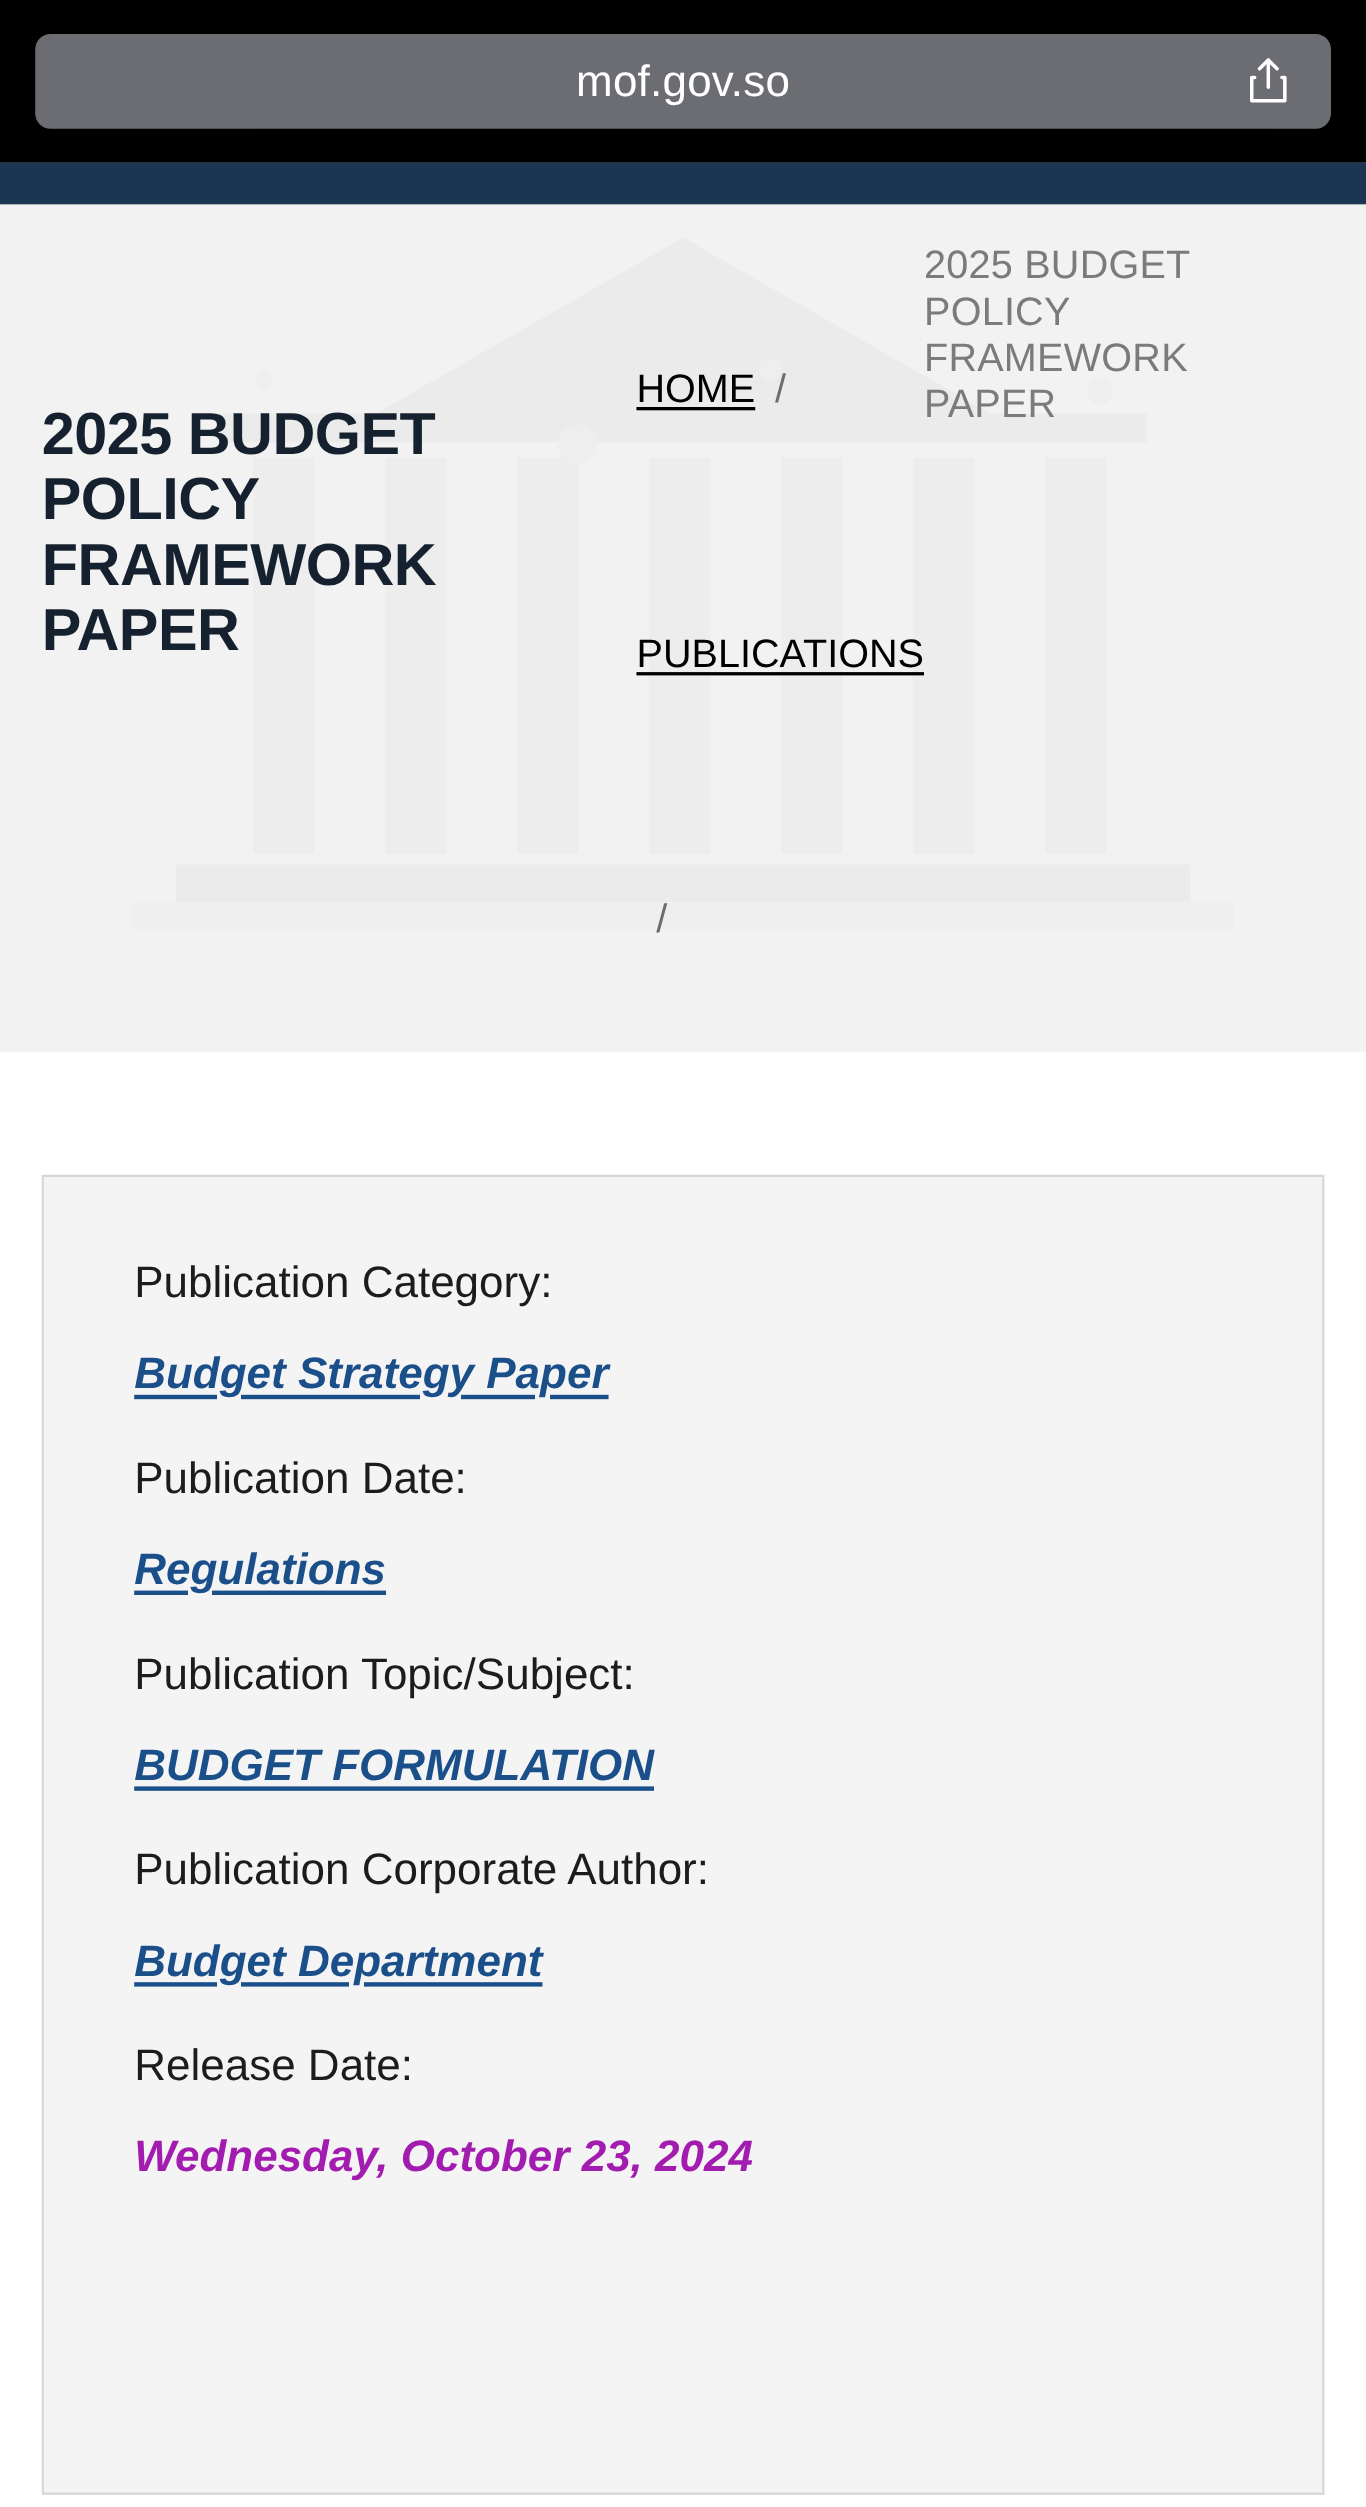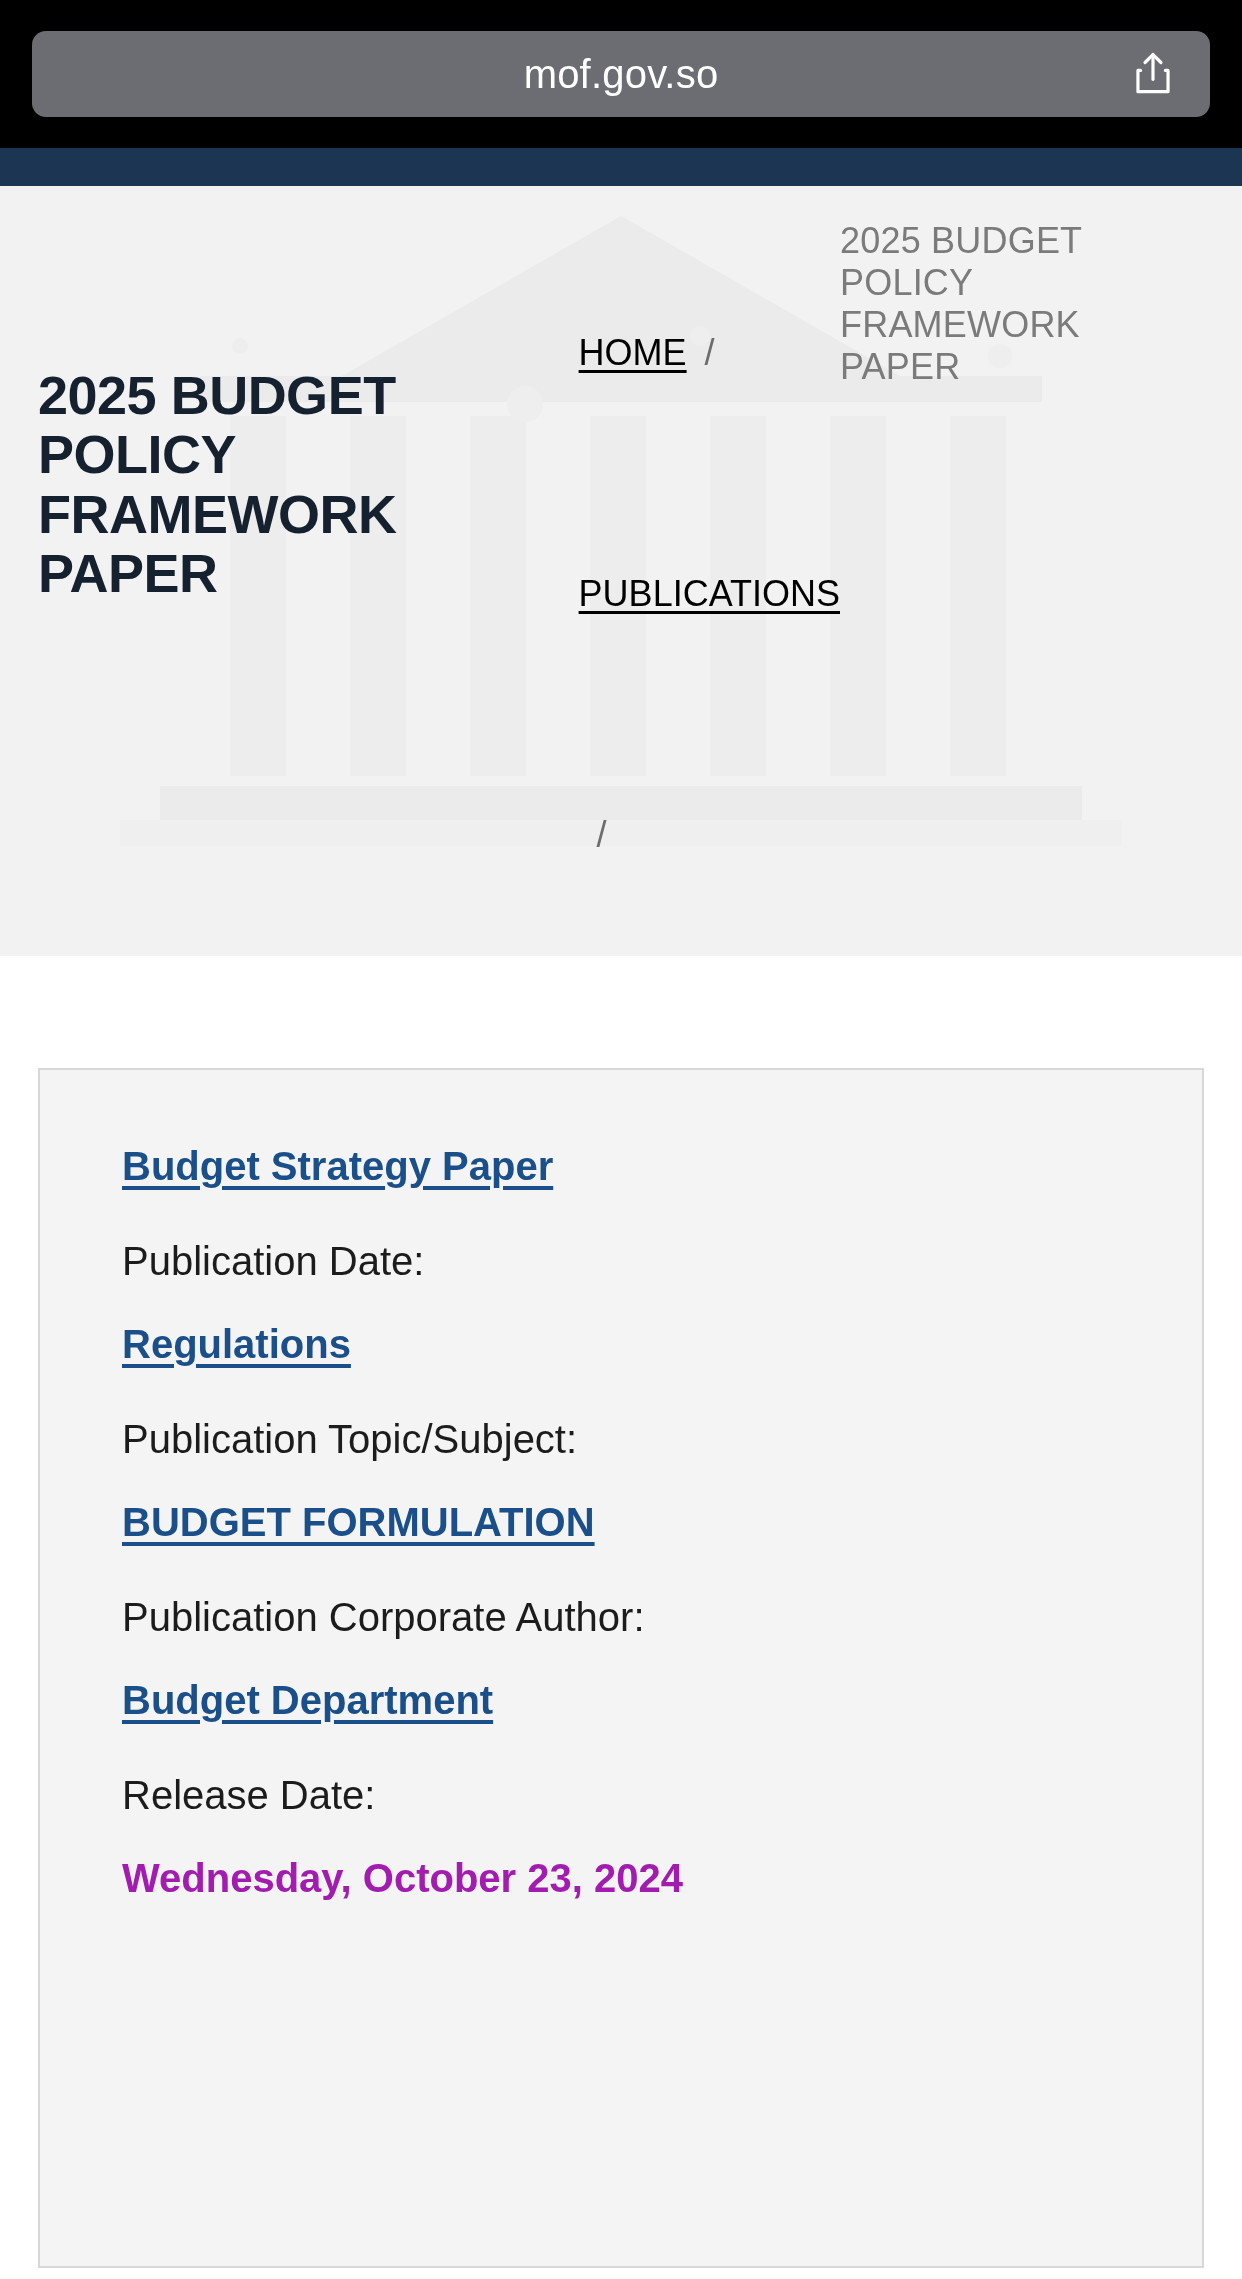--- a/index.html
+++ b/index.html
@@ -114,20 +114,21 @@
     padding: 74px 82px 60px 82px;
     min-height: 1200px;
   }
   .field-label {
     font-size: 40px;
     color: #1c1c1c;
     margin-bottom: 38px;
   }
   .field-value {
     margin-bottom: 50px;
+    font-style: italic;
   }
   .field-value a {
     font-size: 40px;
     font-weight: bold;
     color: #1a4f8a;
     text-decoration: underline;
     text-underline-offset: 6px;
   }
   .field-value.plain {
     font-size: 40px;
@@ -183,20 +184,21 @@
       <span class="sep">/</span>
     </nav>
 
     <div class="breadcrumb-current">2025 BUDGET POLICY FRAMEWORK PAPER</div>
   </div>
 </div>
 
 <div class="content-wrap">
   <div class="card">
 
+    <div class="field-label">Publication Category:</div>
     <div class="field-value">
       <a href="#">Budget Strategy Paper</a>
     </div>
 
     <div class="field-label">Publication Date:</div>
     <div class="field-value">
       <a href="#">Regulations</a>
     </div>
 
     <div class="field-label">Publication Topic/Subject:</div>

